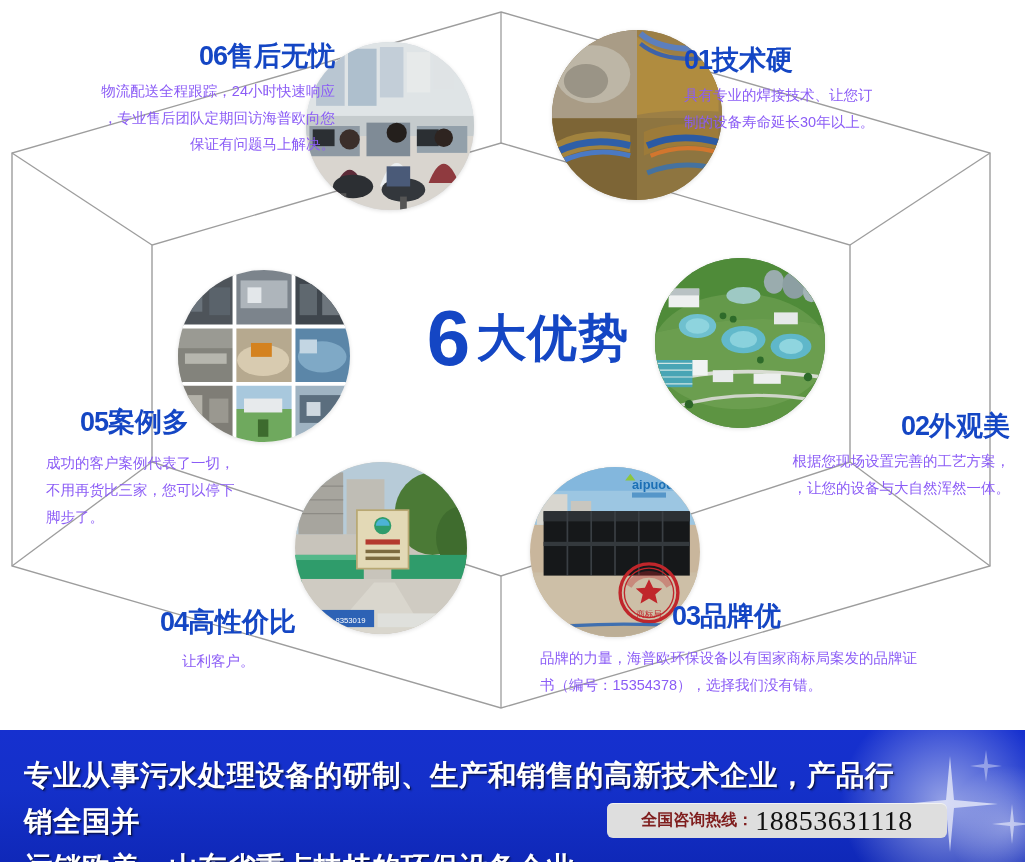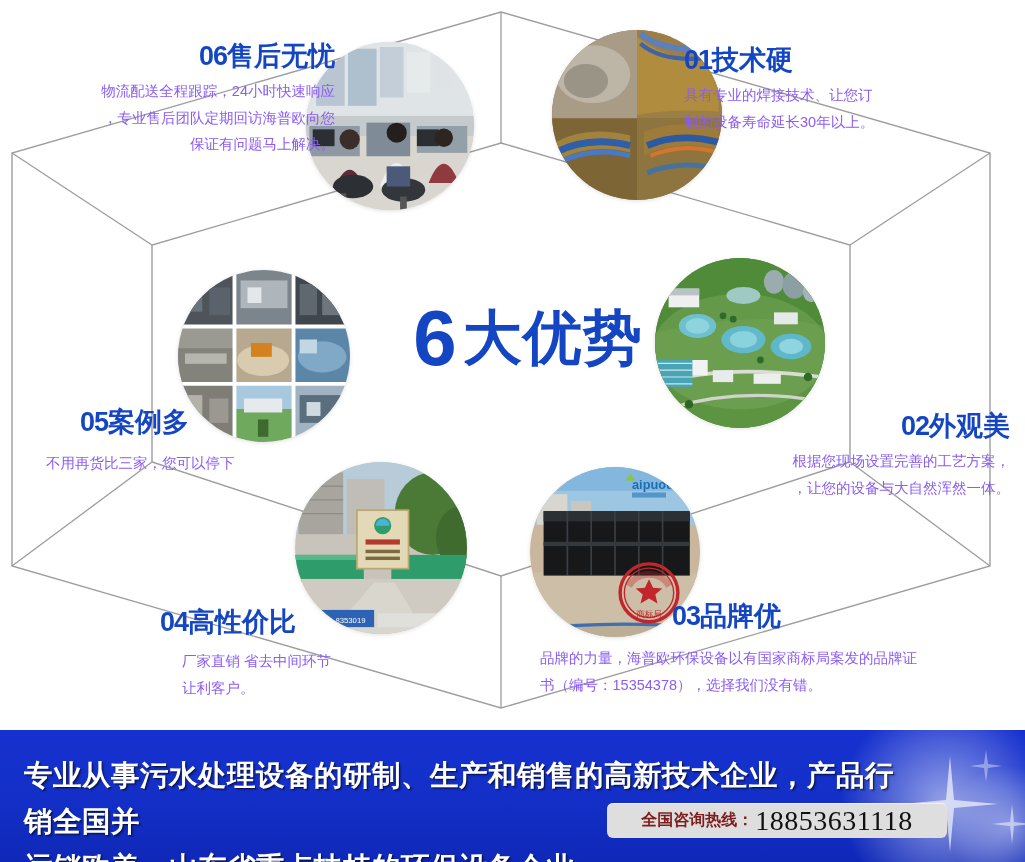--- a/index.html
+++ b/index.html
@@ -19,21 +19,21 @@
   .center-title{
     position:absolute;left:398px;top:288px;width:260px;height:100px;
     display:flex;align-items:center;justify-content:center;
     white-space:nowrap;
   }
   .center-num{
     font-size:78px;font-weight:bold;color:#1446c4;line-height:1;
     letter-spacing:-2px;
   }
   .center-word{
-    font-size:59px;font-weight:bold;color:#1446c4;line-height:1;
+    font-size:50px;font-weight:bold;color:#1446c4;line-height:1;
     margin-left:8px;letter-spacing:1px;
   }
 
   
   .photo{
     position:absolute;border-radius:50%;overflow:hidden;
     box-shadow:0 1px 4px rgba(0,0,0,0.13);
   }
   .photo .inner{position:absolute;left:0;top:0;width:100%;height:100%;}
 
@@ -381,33 +381,34 @@
     </div>
   </div>
 
   <div class="feat left-align" style="left:160px;top:608px;width:330px;">
     <div class="head">
       <span class="num">04</span><span>高性价比</span>
     </div>
   </div>
   <div class="feat left-align" style="left:182px;top:648px;width:330px;">
     <div class="body" style="margin-top:0">
-      <div>厂家直销 省去中间环节</div>
       <div>让利客户。</div>
     </div>
   </div>
 
   <div class="feat left-align" style="left:80px;top:408px;width:330px;">
     <div class="head">
       <span class="num">05</span><span>案例多</span>
     </div>
   </div>
   <div class="feat left-align" style="left:46px;top:450px;width:330px;">
     <div class="body" style="margin-top:0">
+      <div>成功的客户案例代表了一切，</div>
       <div>不用再货比三家，您可以停下</div>
+      <div>脚步了。</div>
     </div>
   </div>
 
   <div id="banner">
     <svg class="sparkle" style="left:880px;top:0px;width:145px;height:132px;" viewBox="0 0 145 132">
       <g fill="#ffffff" opacity="0.85">
         <path d="M66 70 L70 26 L74 70 L118 74 L74 78 L70 122 L66 78 L22 74 Z" opacity="0.75"></path>
         <path d="M130 92 L132 74 L134 92 L152 94 L134 96 L132 114 L130 96 L112 94 Z" opacity="0.6"></path>
         <path d="M104 34 L106 20 L108 34 L122 36 L108 38 L106 52 L104 38 L90 36 Z" opacity="0.45"></path>
       </g>

